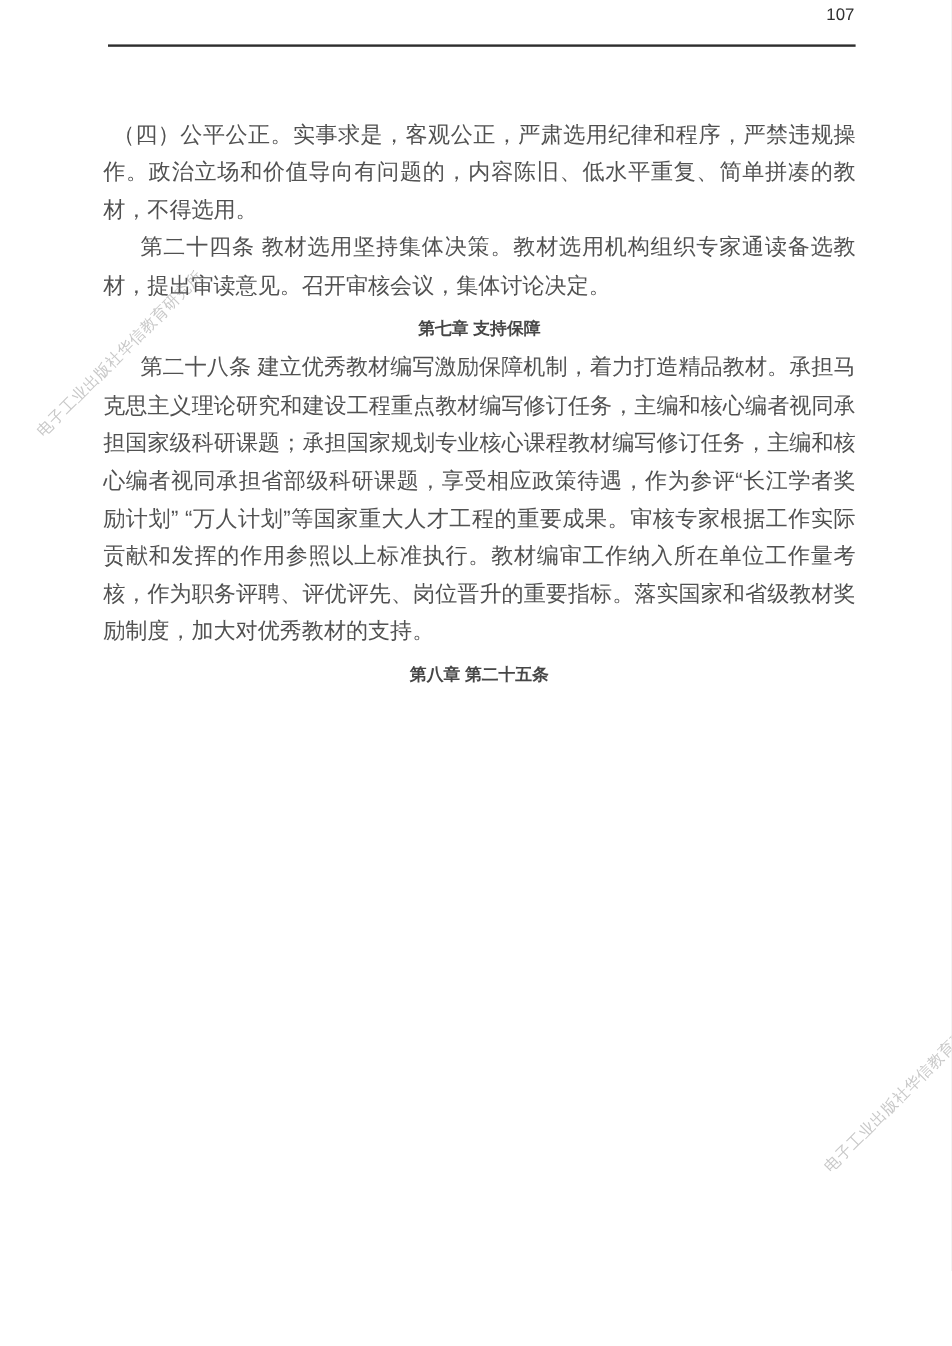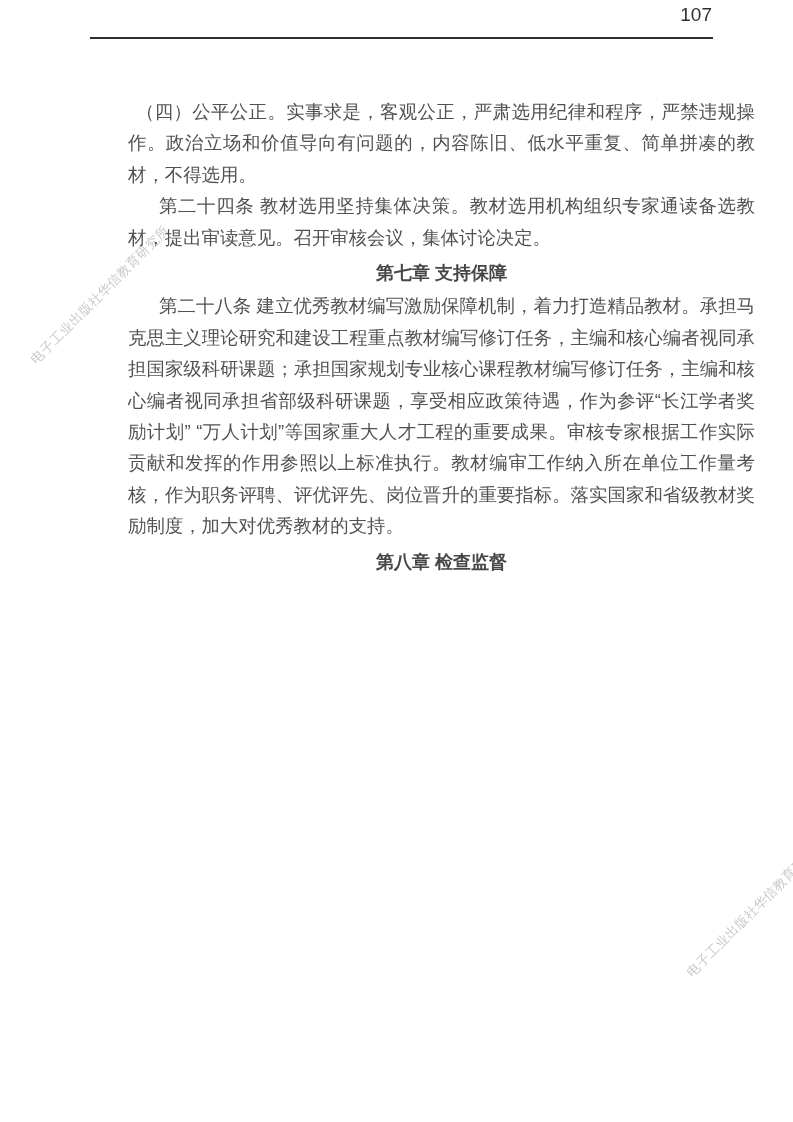--- a/index.html
+++ b/index.html
@@ -9,56 +9,55 @@
     height: 1122px;
     background: #ffffff;
     overflow: hidden;
     font-family: "Liberation Sans", "DejaVu Sans", sans-serif;
     margin: 0 auto;
   }
   .page-number {
     position: absolute;
     top: 4px;
     right: 81px;
-    font-size: 19px;
+    font-size: 14px;
     color: #303030;
   }
   .top-rule {
     position: absolute;
     left: 90px;
     top: 37px;
     width: 623px;
     height: 2px;
     background: #2e2e2e;
   }
   .text-block {
     position: absolute;
     left: 86px;
     top: 96px;
     width: 627px;
     font-size: 18.4px;
     line-height: 31.4px;
     color: #515151;
     text-align: justify;
     text-justify: inter-character;
-    margin-left: 42px;
   }
   .para {
     margin: 0;
     text-indent: 31px;
   }
   .para.small-indent {
     text-indent: 8px;
   }
   .chapter-heading {
     margin: 5px 0 1px 0;
     text-align: center;
     font-weight: bold;
     color: #464646;
-    font-size: 18px;
+    font-size: 14px;
     text-indent: 0;
   }
   .watermark {
     position: absolute;
     width: 200px;
     color: #c8c8c8;
     font-size: 13px;
     letter-spacing: 0.5px;
     white-space: nowrap;
     transform: rotate(-45deg);
@@ -79,16 +78,16 @@
 
   <div class="watermark wm-left">电子工业出版社华信教育研究所</div>
 
   <div class="watermark wm-right">电子工业出版社华信教育研究所</div>
 
   <div class="text-block">
     <p class="para small-indent">（四）公平公正。实事求是，客观公正，严肃选用纪律和程序，严禁违规操作。政治立场和价值导向有问题的，内容陈旧、低水平重复、简单拼凑的教材，不得选用。</p>
     <p class="para">第二十四条 教材选用坚持集体决策。教材选用机构组织专家通读备选教材，提出审读意见。召开审核会议，集体讨论决定。</p>
     <p class="chapter-heading">第七章 支持保障</p>
     <p class="para">第二十八条 建立优秀教材编写激励保障机制，着力打造精品教材。承担马克思主义理论研究和建设工程重点教材编写修订任务，主编和核心编者视同承担国家级科研课题；承担国家规划专业核心课程教材编写修订任务，主编和核心编者视同承担省部级科研课题，享受相应政策待遇，作为参评“长江学者奖励计划” “万人计划”等国家重大人才工程的重要成果。审核专家根据工作实际贡献和发挥的作用参照以上标准执行。教材编审工作纳入所在单位工作量考核，作为职务评聘、评优评先、岗位晋升的重要指标。落实国家和省级教材奖励制度，加大对优秀教材的支持。</p>
-    <p class="chapter-heading">第八章 检查监督</p>
+    <p class="chapter-heading">第八章 第二十五条</p>
   </div>
 
 </div>
 
 </body></html>

